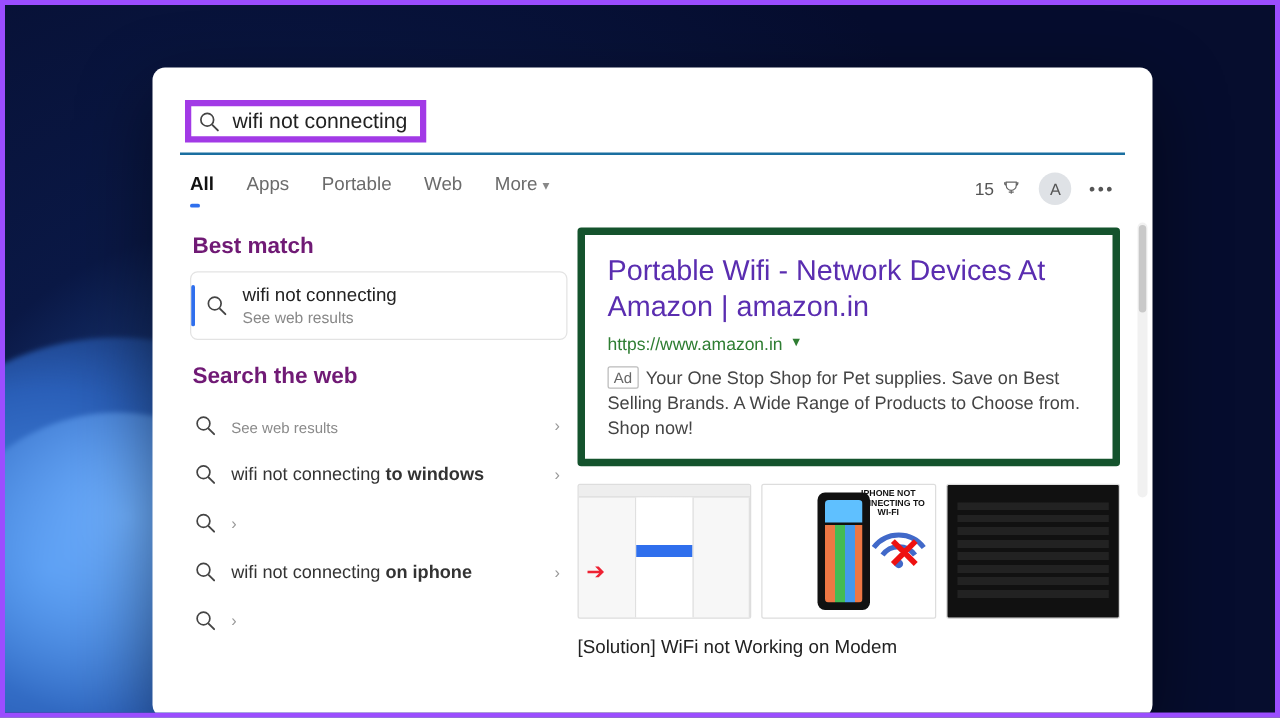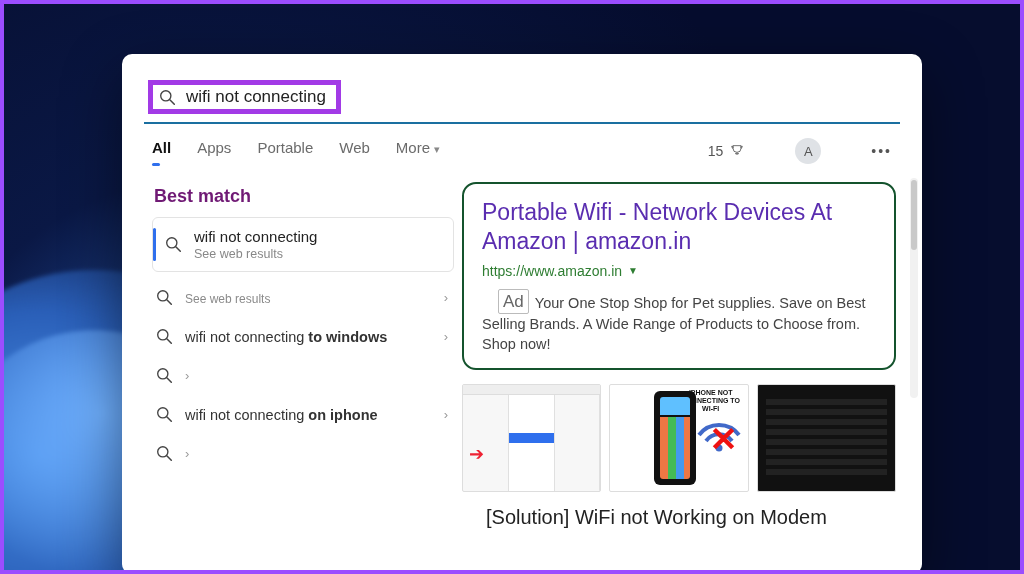--- a/index.html
+++ b/index.html
@@ -50,21 +50,21 @@
     font-size:17px; color:#222; user-select:text;
   }
   .mag {
     width:17px; height:17px; flex:0 0 auto;
   }
   .mag circle{ fill:none; stroke:#444; stroke-width:1.6; }
   .mag line{ stroke:#444; stroke-width:1.8; stroke-linecap:round; }
 
   .tabs-row {
     display:flex; align-items:center; padding: 14px 30px 10px 30px;
-    color:#6b6b6b; font-size:15px;gap:36px;
+    color:#6b6b6b; font-size:15px;
   }
   .tabs { display:flex; gap:26px; align-items:center; }
   .tab { cursor:pointer; padding-bottom:8px; position:relative; }
   .tab.active { color:#111; font-weight:600; }
   .tab.active::after{
     content:""; position:absolute; left:0; right:60%; bottom:-2px; height:3px;
     background:#2f6fed; border-radius:2px;
   }
   .chev{ font-size:11px; margin-left:4px; color:#888; }
   .spacer{ flex:1; }
@@ -101,32 +101,31 @@
     display:flex; align-items:center; gap:12px;
     padding:11px 6px 11px 4px; cursor:pointer;
     position:relative;
   }
   .web-text{ font-size:14.5px; color:#333; flex:1; }
   .web-text b{ font-weight:700; }
   .web-sub{ font-size:12px; color:#8a8a8a; margin-top:2px; }
   .arrow{ color:#9a9a9a; font-size:13px; }
 
   .ad-card{
-    border:2px solid #14532d; border-radius:14px;
+    border:6px solid #14532d; border-radius:3px;
     padding:14px 18px; background:#fff;
   }
   .ad-title{ font-size:23px; line-height:1.28; color:#5a2db0; }
   .ad-url{ color:#2e7d32; font-size:14px; margin-top:6px; display:flex; align-items:center; gap:6px;}
   .ad-url .dd{ font-size:10px; color:#2e7d32; }
   .ad-body{ font-size:14.5px; color:#444; margin-top:10px; line-height:1.38; }
   .ad-chip{
     display:inline-block; border:1px solid #bbb; color:#666;
-    font-size:17px; padding:0 4px; border-radius:2px; margin-right:6px;
+    font-size:12px; padding:0 4px; border-radius:2px; margin-right:6px;
     vertical-align:1px;
-    margin-left:16px;
   }
 
   .thumbs{ display:flex; gap:8px; margin-top:14px; }
   .thumb{
     flex:1; height:108px; border:1px solid #ddd; border-radius:2px;
     background:#f7f7f7; overflow:hidden; position:relative;
     font-size:8px; color:#888;
   }
   .thumb .bar{ height:10px; background:#eee; border-bottom:1px solid #ddd;}
   .t1-cols{ display:flex; height:calc(100% - 10px);}
@@ -140,21 +139,21 @@
       linear-gradient(#5fc0ff,#5fc0ff) 0 0/100% 18px no-repeat,
       repeating-linear-gradient(90deg,#e74 0 8px,#4b5 8px 16px,#49e 16px 24px) 0 20px/100% 70px no-repeat;
   }
   .t2 .x{ position:absolute; right:10px; top:34px; font-size:34px; color:#e11; font-weight:700;}
   .t2 .wifi{ position:absolute; right:4px; top:30px; width:50px; height:40px;}
   .t2 .cap{ position:absolute; right:2px; top:4px; font-size:7px; font-weight:700; color:#111; text-align:center; width:70px; line-height:1.1;}
   .t3{ background:#111;}
   .t3::after{content:"";position:absolute;left:8px;right:8px;top:14px;bottom:14px;
     background:repeating-linear-gradient(#222 0 6px,#111 6px 10px);}
   
-  .result-title{ font-size:20px; color:#222; margin-top:14px;margin-left:24px; }
+  .result-title{ font-size:15px; color:#222; margin-top:14px; }
 
   .vscroll{
     position:absolute; right:4px; top:4px; width:8px; height:220px;
     background:#f1f1f1; border-radius:4px;
   }
   .vscroll .th{ position:absolute; top:2px; left:1px; right:1px; height:70px; background:#c9c9c9; border-radius:3px;}
 </style>
 </head>
 <body>
 
@@ -205,20 +204,21 @@
         <svg class="mag" viewBox="0 0 20 20">
           <circle cx="8" cy="8" r="6"></circle>
             <line x1="13" y1="13" x2="18" y2="18"></line>
         </svg>
         <div>
           <div class="best-title">wifi not connecting</div>
           <div class="best-sub">See web results</div>
         </div>
       </div>
 
+      <div class="sec-head" style="margin-top:18px">Search the web</div>
 
       <div class="web-list" id="web-list">
           <div class="web-item">
             <svg class="mag" viewBox="0 0 20 20">
               <circle cx="8" cy="8" r="6"></circle>
               <line x1="13" y1="13" x2="18" y2="18"></line>
             </svg>
             <div style="flex:1">
               <div class="web-sub">See web results</div>
             </div>

